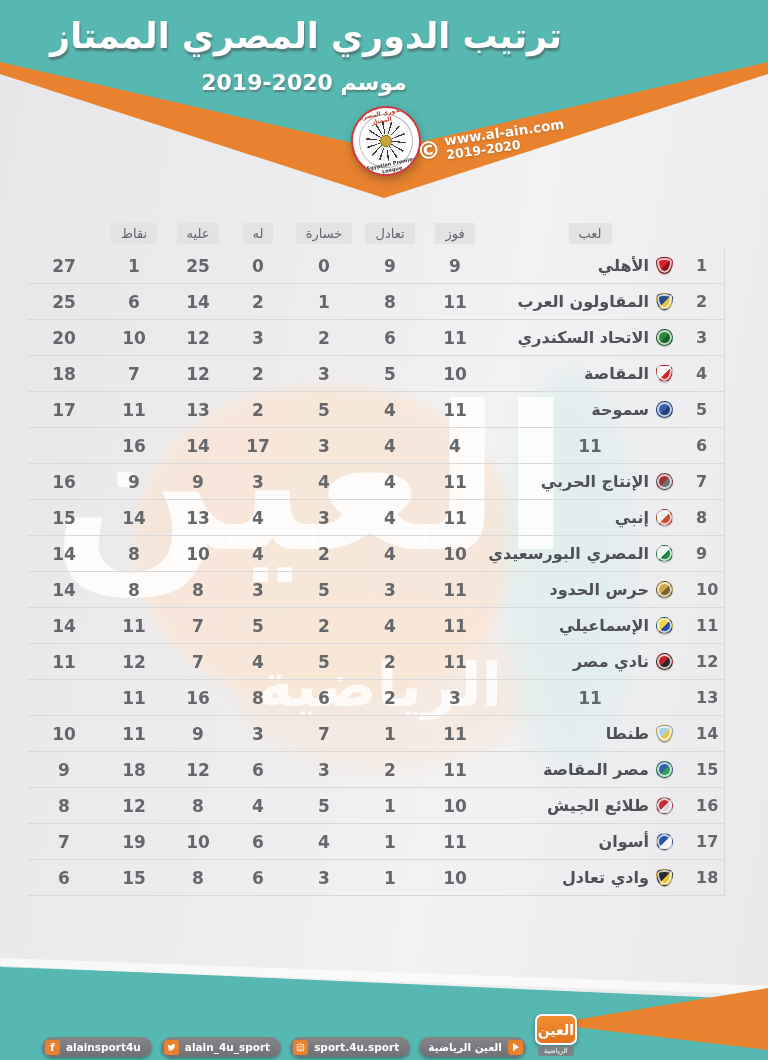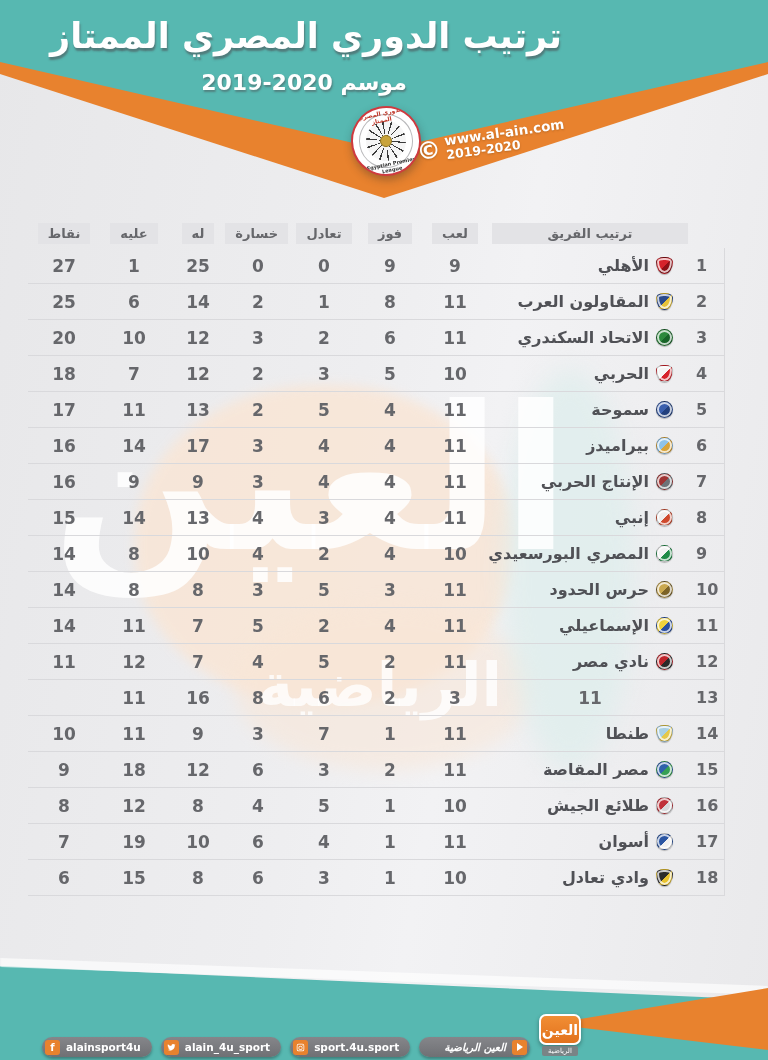--- a/index.html
+++ b/index.html
@@ -55,21 +55,21 @@
         font-size:200px;line-height:300px;font-weight:bold;color:rgba(255,255,255,.85);direction:rtl;}
   .wm-sub{position:absolute;left:230px;top:650px;width:300px;text-align:center;
         font-size:60px;font-weight:bold;color:rgba(255,255,255,.8);direction:rtl;}
 
   
   .table{position:absolute;top:220px;left:0;width:768px;padding:0 44px 0 28px;
         direction:rtl;z-index:2;}
   .thead,.trow{display:grid;grid-template-columns:34px 200px 70px 60px 72px 60px 60px 68px 72px;
         align-items:center;}
   .thead{height:26px;margin-bottom:2px;}
-  .chip{display:inline-block;background:#e3e3e6;color:#66676b;font-weight:bold;
+  .chip{display:inline-block;background:#e3e3e6;color:#66676b;font-weight:normal;
         font-size:13px;line-height:17px;padding:2px 10px;margin:1px auto;white-space:nowrap;}
   .cell-h{text-align:center;}
   .chip-wide{width:98%;text-align:center;padding:2px 0;}
   .tbody{position:relative;}
   .vline{position:absolute;top:0;bottom:0;right:-1px;width:1px;background:#d9d9dc;}
   .trow{height:36px;border-bottom:1px solid #d9d9dc;}
   .cell.num{text-align:center;font-size:17px;font-weight:bold;color:#66676b;}
   .cell.rank{font-size:16px;font-weight:bold;color:#66676b;text-align:left;padding-left:6px;}
   .cell.team{display:flex;align-items:center;gap:7px;padding-inline-start:17px;}
   .tname{font-size:16px;font-weight:bold;color:#505156;white-space:nowrap;}
@@ -83,21 +83,21 @@
         clip-path:polygon(0 958px,768px 986px,768px 995px,0 967px);z-index:3;filter:blur(1px);}
   .ftr-teal{position:absolute;inset:0;background:#57b8b1;
         clip-path:polygon(0 966px,768px 1000px,768px 1060px,0 1060px);z-index:2;}
   .ftr-orange{position:absolute;inset:0;background:#e8822e;
         clip-path:polygon(550px 1024px,768px 988px,768px 1050px);z-index:4;}
   .social{position:absolute;left:42px;top:1026px;display:flex;align-items:center;gap:9px;
         direction:ltr;z-index:6;}
   .pill{display:flex;align-items:center;gap:6px;height:20px;border-radius:10px;
         background:linear-gradient(#85868a,#6f7074);box-shadow:0 2px 3px rgba(0,0,0,.3);
         color:#fff;font-size:10.5px;font-weight:bold;padding:2px 11px 2px 3px;white-space:nowrap;}
-  .pill.rtl{padding:2px 3px 2px 25px;direction:rtl;font-style:italic;}
+  .pill.rtl{padding:2px 3px 2px 9px;direction:rtl;}
   .ic{width:15px;height:15px;flex:0 0 15px;background:#e8822e;border-radius:3px;
         display:flex;align-items:center;justify-content:center;color:#fff;
         font-size:10px;font-weight:bold;line-height:15px;}
   .ic svg{width:9px;height:9px;fill:#fff;}
   .play{width:0;height:0;border-left:6px solid #fff;border-top:4px solid transparent;
         border-bottom:4px solid transparent;margin-left:1px;}
   .alain{width:42px;transform:translateY(-12px);}
   .alain-top{height:31px;background:linear-gradient(#f18e34,#e2721d);border:2px solid #fff;
         border-radius:7px;color:#fff;font-weight:bold;font-size:14px;direction:rtl;
         display:flex;align-items:center;justify-content:center;
@@ -137,21 +137,20 @@
     <span class="c-sym">©</span>
     <span>
       <span class="c-site">www.al-ain.com</span>
       <span class="c-years">2019-2020</span>
     </span>
   </div>
 
   <div class="table" dir="rtl">
     <div class="thead">
       <div class="cell-h"></div>
-      <div class="cell-h"><span class="chip chip-wide">ترتيب الفريق</span></div>
       <div class="cell-h"><span class="chip">لعب</span></div>
       <div class="cell-h"><span class="chip">فوز</span></div>
       <div class="cell-h"><span class="chip">تعادل</span></div>
       <div class="cell-h"><span class="chip">خسارة</span></div>
       <div class="cell-h"><span class="chip">له</span></div>
       <div class="cell-h"><span class="chip">عليه</span></div>
       <div class="cell-h"><span class="chip">نقاط</span></div>
     </div>
     <div class="tbody">
       <div class="vline"></div>
@@ -194,21 +193,21 @@
     <div class="cell num">2</div>
     <div class="cell num">3</div>
     <div class="cell num">12</div>
     <div class="cell num">10</div>
     <div class="cell num">20</div>
   </div>
         <div class="trow">
     <div class="cell rank">4</div>
     <div class="cell team">
       <span class="logo shield" style="background: linear-gradient(135deg, rgb(244, 244, 244) 52%, rgb(214, 34, 43) 52%);"></span>
-      <span class="tname">الحربي</span>
+      <span class="tname">المقاصة</span>
     </div>
     <div class="cell num">10</div>
     <div class="cell num">5</div>
     <div class="cell num">3</div>
     <div class="cell num">2</div>
     <div class="cell num">12</div>
     <div class="cell num">7</div>
     <div class="cell num">18</div>
   </div>
         <div class="trow">
@@ -220,24 +219,20 @@
     <div class="cell num">11</div>
     <div class="cell num">4</div>
     <div class="cell num">5</div>
     <div class="cell num">2</div>
     <div class="cell num">13</div>
     <div class="cell num">11</div>
     <div class="cell num">17</div>
   </div>
         <div class="trow">
     <div class="cell rank">6</div>
-    <div class="cell team">
-      <span class="logo" style="background: linear-gradient(135deg, rgb(143, 195, 232) 52%, rgb(217, 164, 58) 52%);"></span>
-      <span class="tname">بيراميدز</span>
-    </div>
     <div class="cell num">11</div>
     <div class="cell num">4</div>
     <div class="cell num">4</div>
     <div class="cell num">3</div>
     <div class="cell num">17</div>
     <div class="cell num">14</div>
     <div class="cell num">16</div>
   </div>
         <div class="trow">
     <div class="cell rank">7</div>

